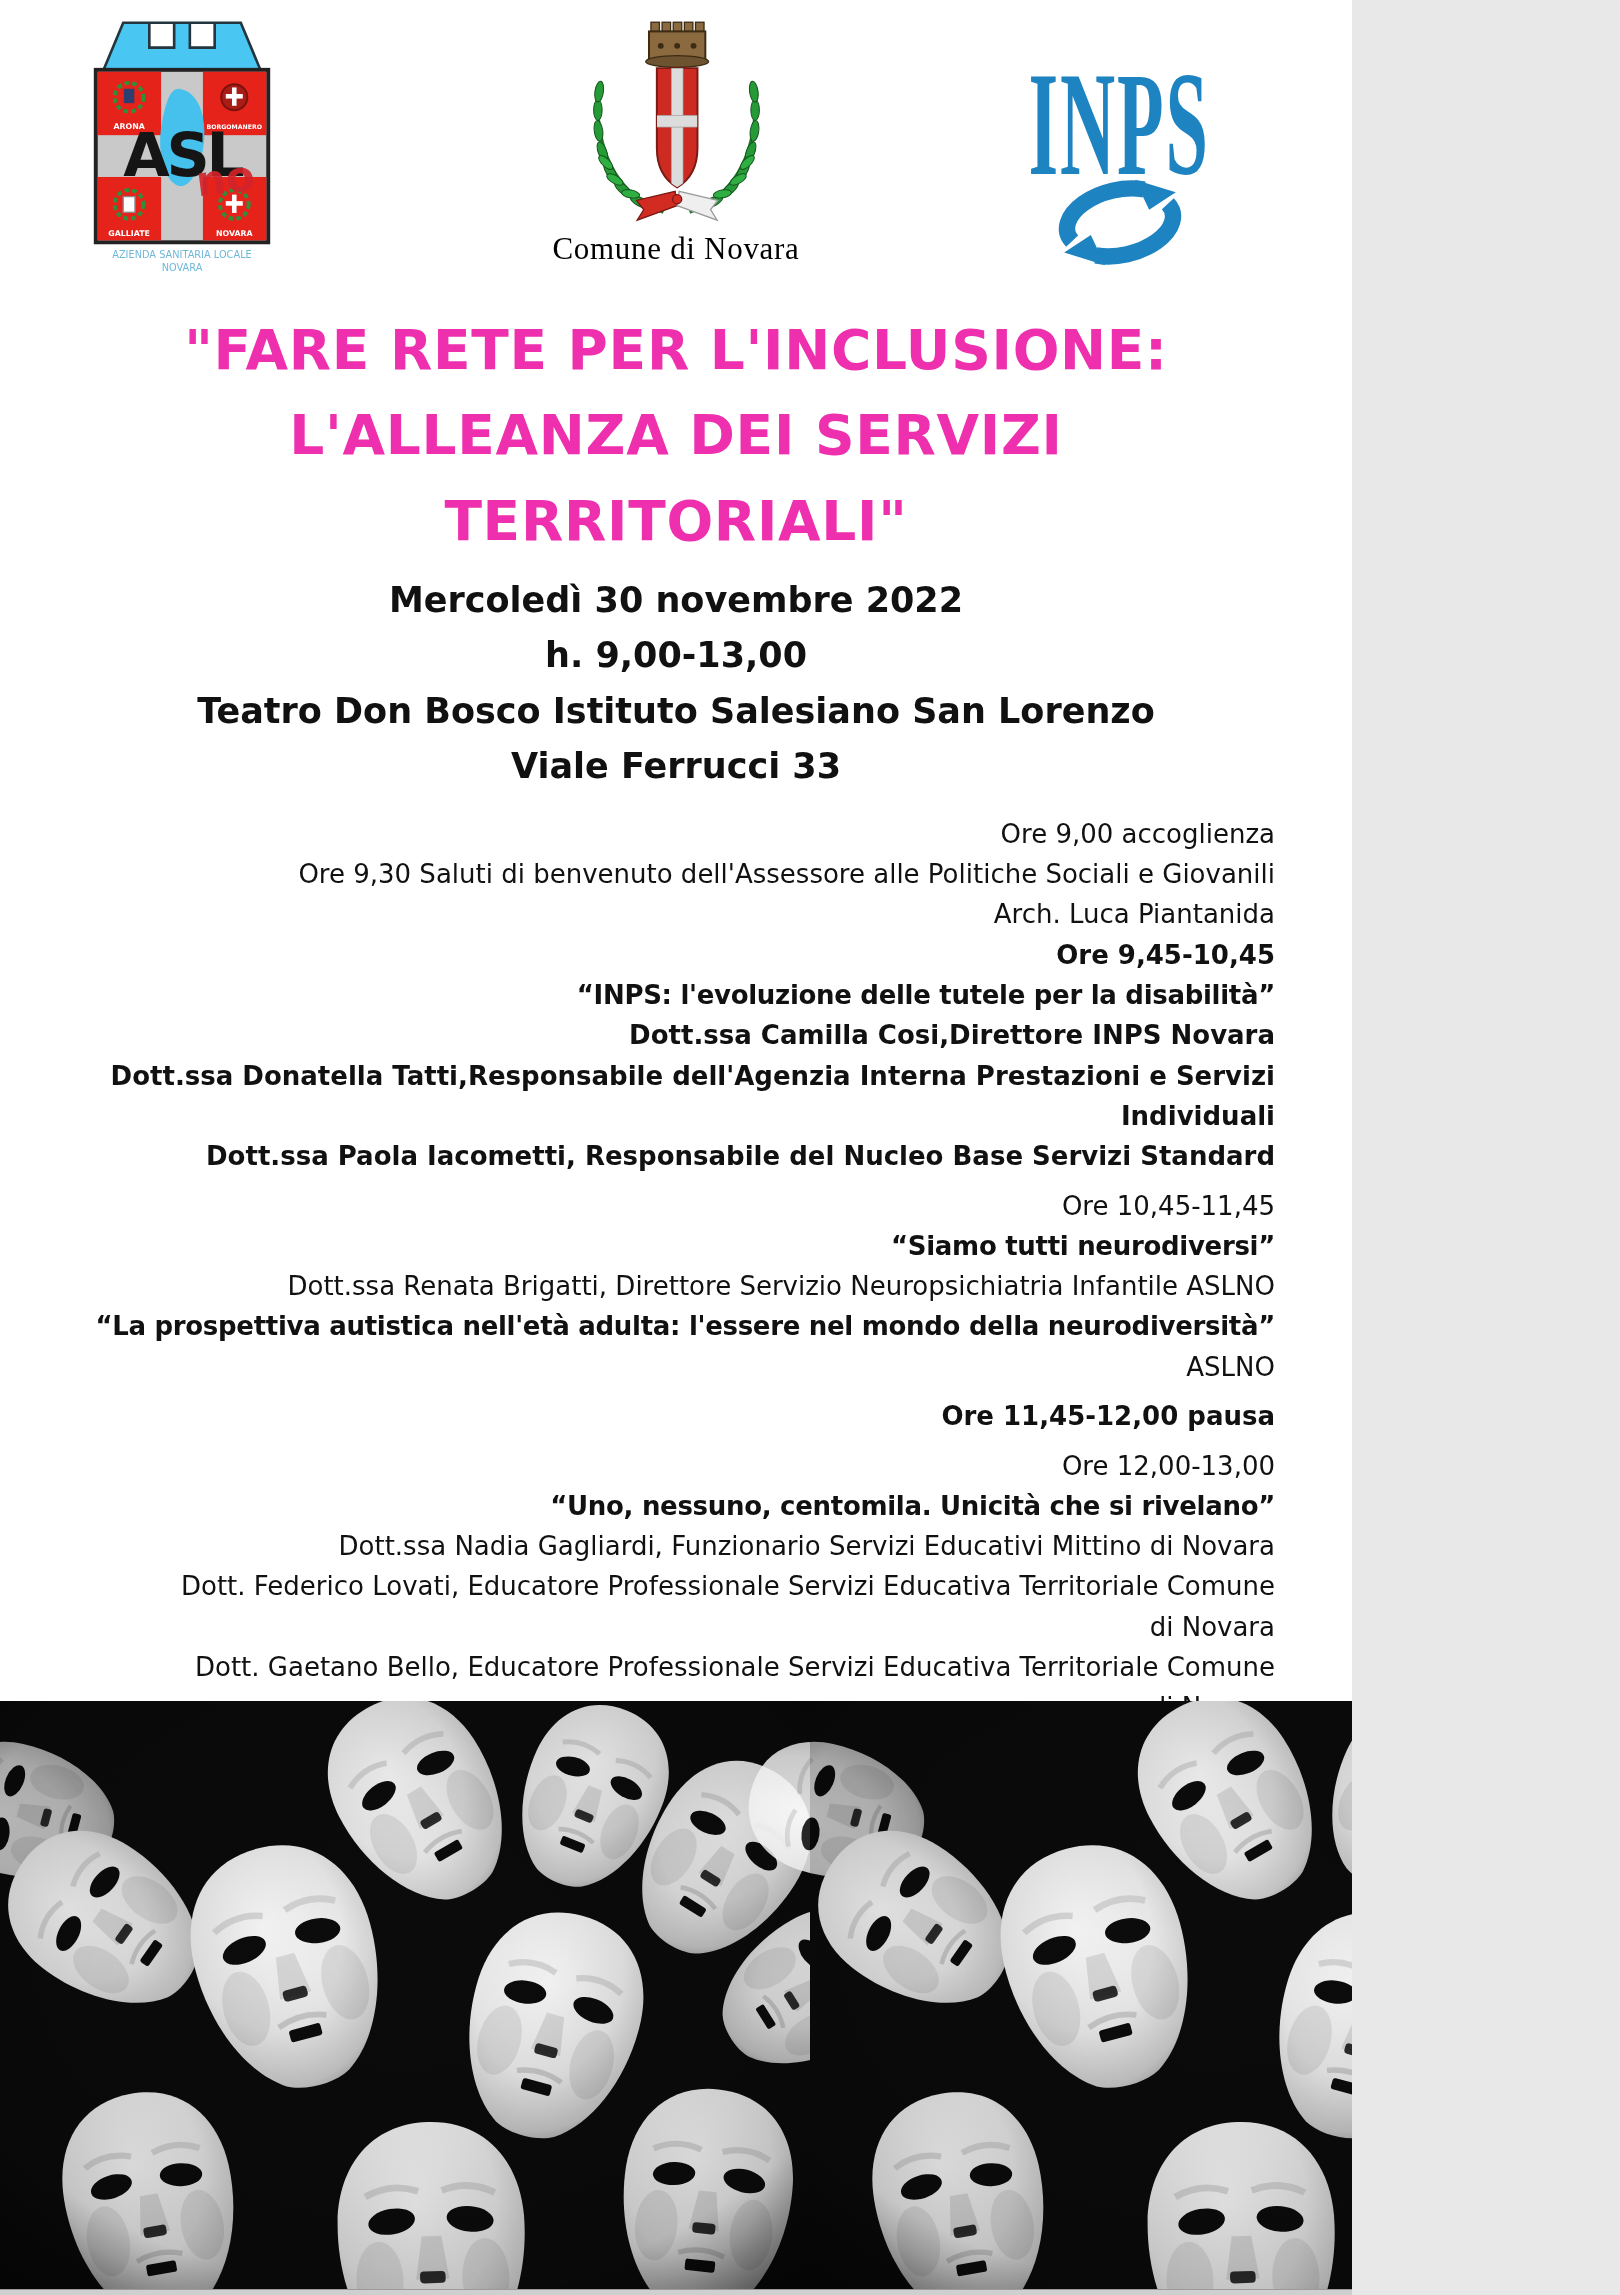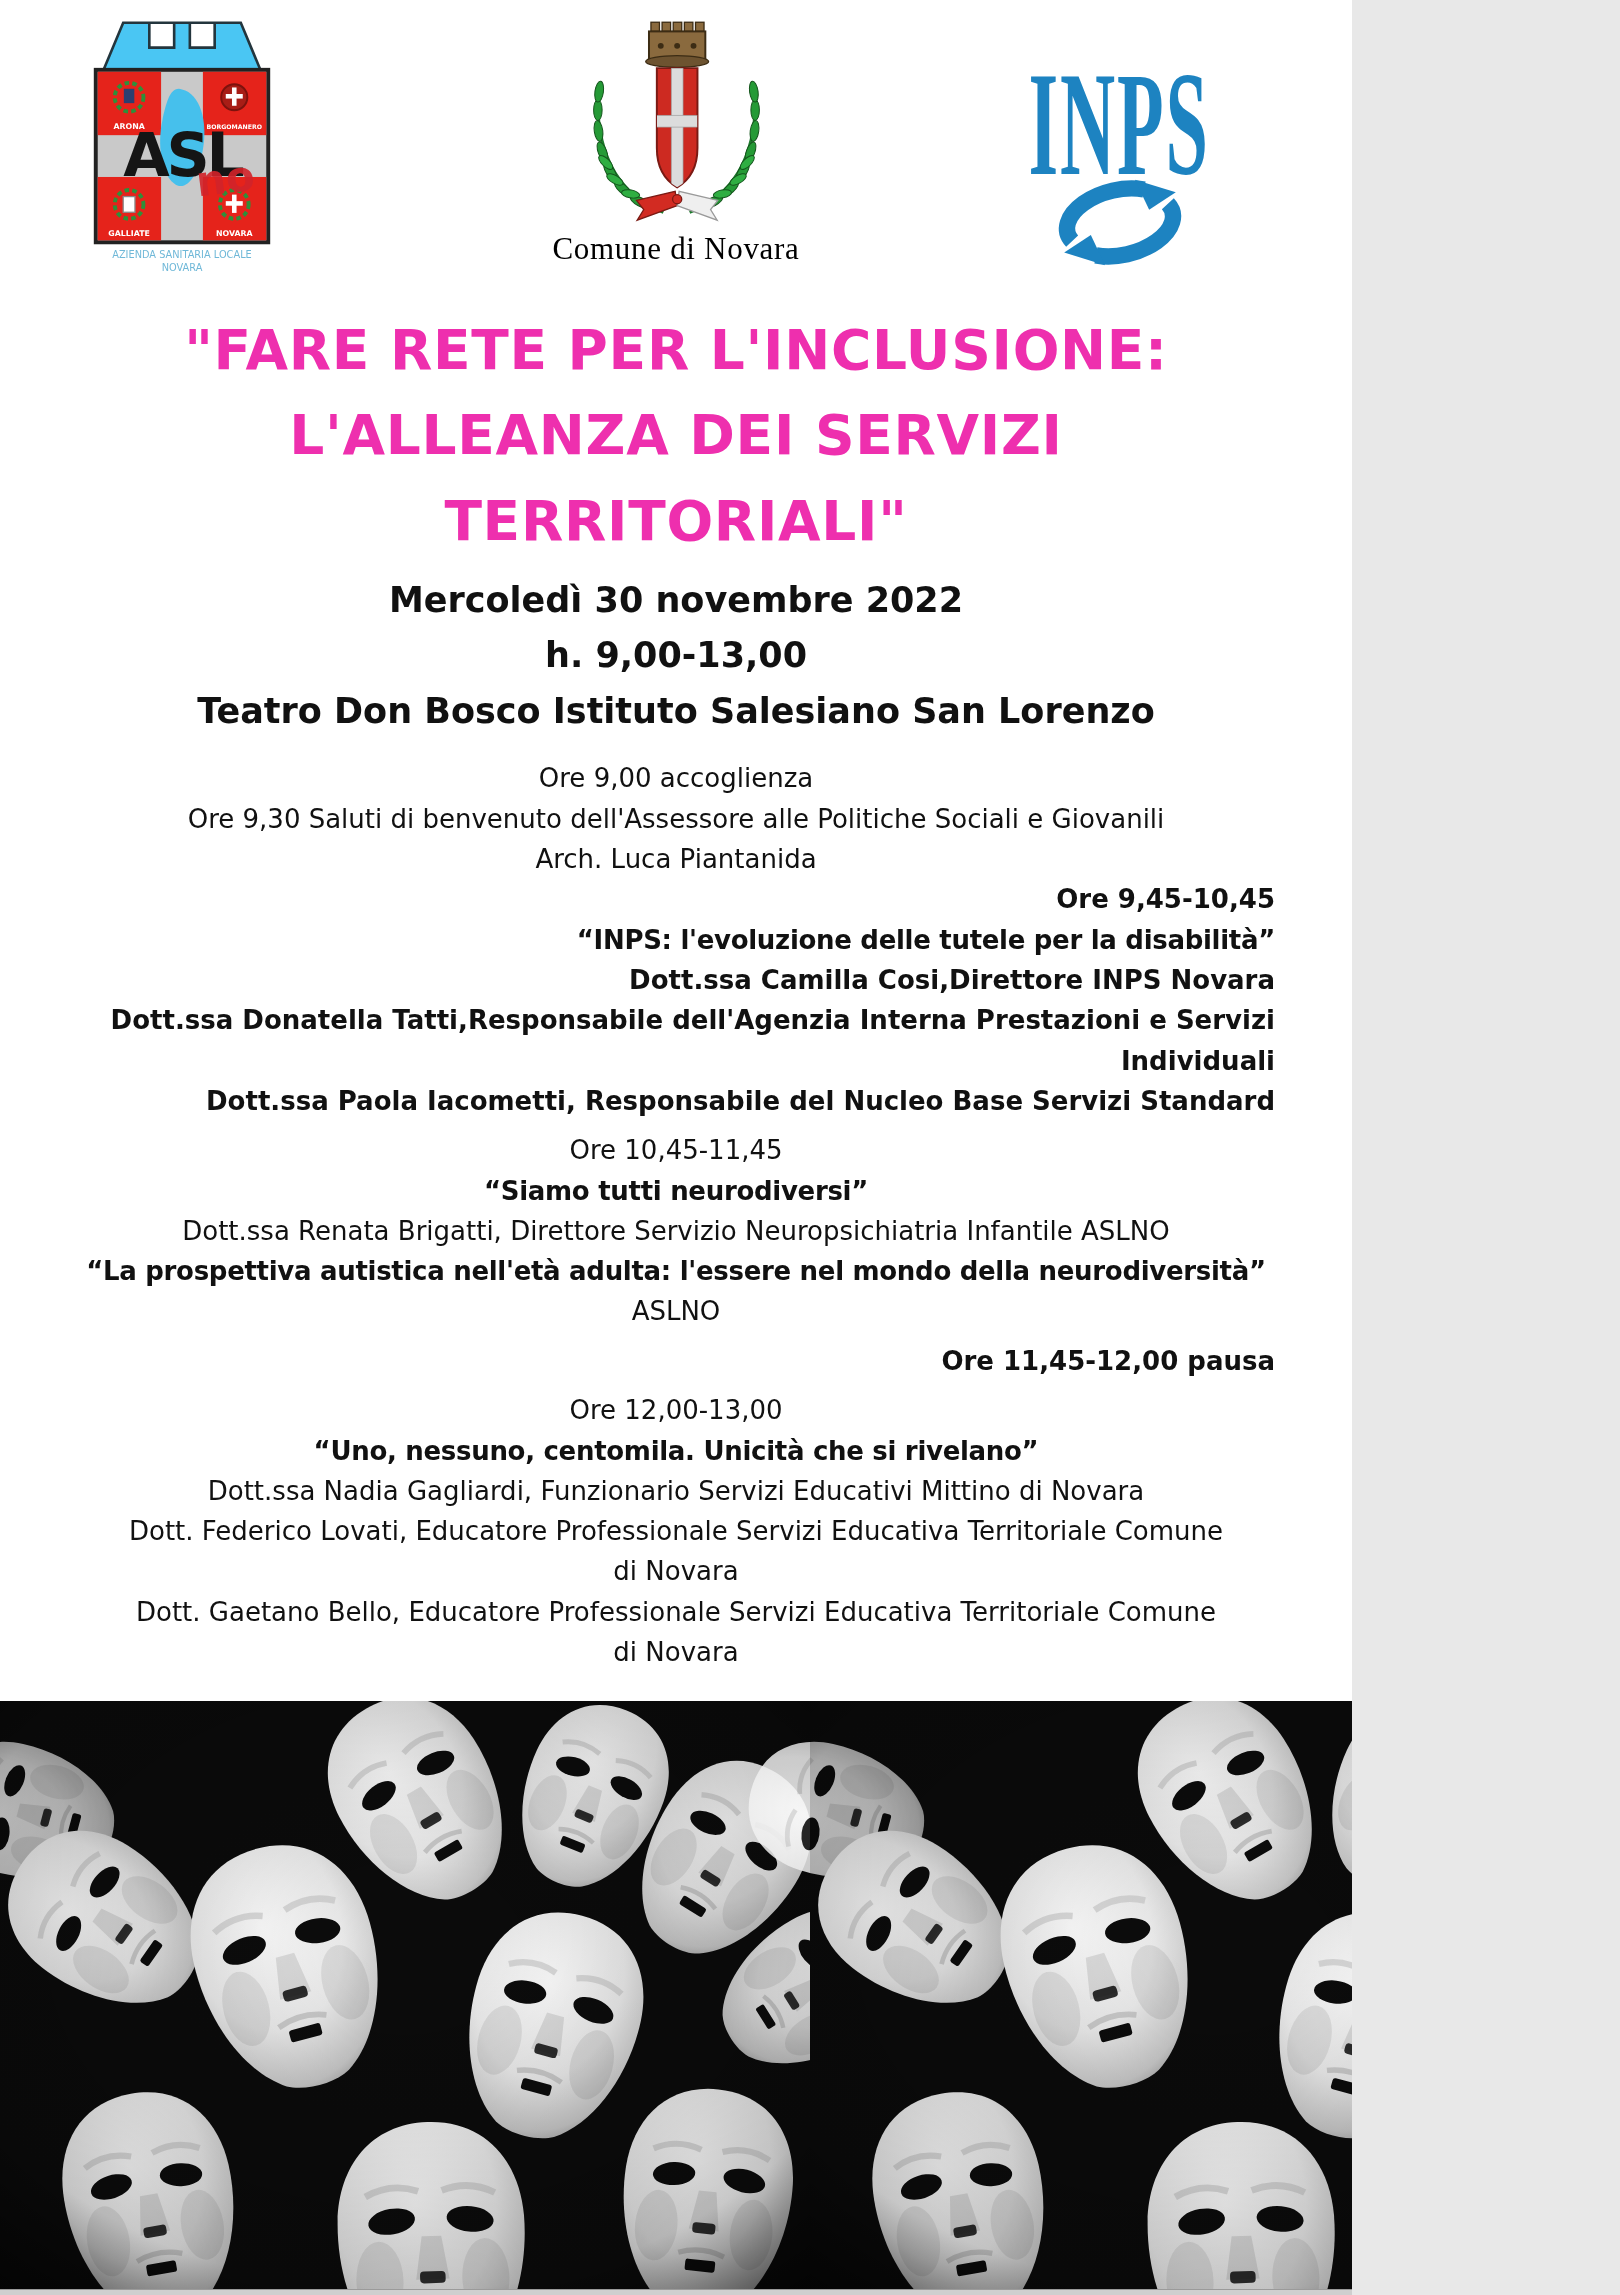--- a/index.html
+++ b/index.html
@@ -34,21 +34,21 @@
     font-size:35px;
     font-weight:bold;
     line-height:1.58;
   }
   
   .schedule{
     margin:19.6px 77px 0;
     font-size:26px;
     line-height:1.55;
   }
-  .line{text-align:center;}
+  .line{text-align:right;}
   .line.right{text-align:right;font-weight:bold;}
   .line.bold{font-weight:bold;letter-spacing:-0.3px;}
   .mt-sm{margin-top:9.2px;}
   .mt{margin-top:9px;}
   
   .masks{position:absolute;left:0;bottom:6.5px;width:1620px;height:588px;display:block;}
   .bottom-strip{position:absolute;left:0;bottom:0;width:1620px;height:6.5px;background:#cfcfcf;border-top:0.7px solid #9a9a9a;box-sizing:border-box;}
 </style>
 </head>
 <body>
@@ -174,20 +174,21 @@
 
   <div class="title">
     <div>"FARE RETE PER L'INCLUSIONE:</div>
     <div>L'ALLEANZA DEI SERVIZI TERRITORIALI"</div>
   </div>
 
   <div class="event">
     <div>Mercoledì 30 novembre 2022</div>
     <div>h. 9,00-13,00</div>
     <div>Teatro Don Bosco Istituto Salesiano San Lorenzo</div>
+    <div>Viale Ferrucci 33</div>
   </div>
 
   <div class="schedule">
     <div class="line">Ore 9,00 accoglienza</div>
     <div class="line">Ore 9,30 Saluti di benvenuto dell'Assessore alle Politiche Sociali e Giovanili</div>
     <div class="line">Arch. Luca Piantanida</div>
     <div class="line right">Ore 9,45-10,45</div>
     <div class="line right bold">“INPS: l'evoluzione delle tutele per la disabilità”</div>
     <div class="line right">Dott.ssa Camilla Cosi,Direttore INPS Novara</div>
     <div class="line right">Dott.ssa Donatella Tatti,Responsabile dell'Agenzia Interna Prestazioni e Servizi</div>

